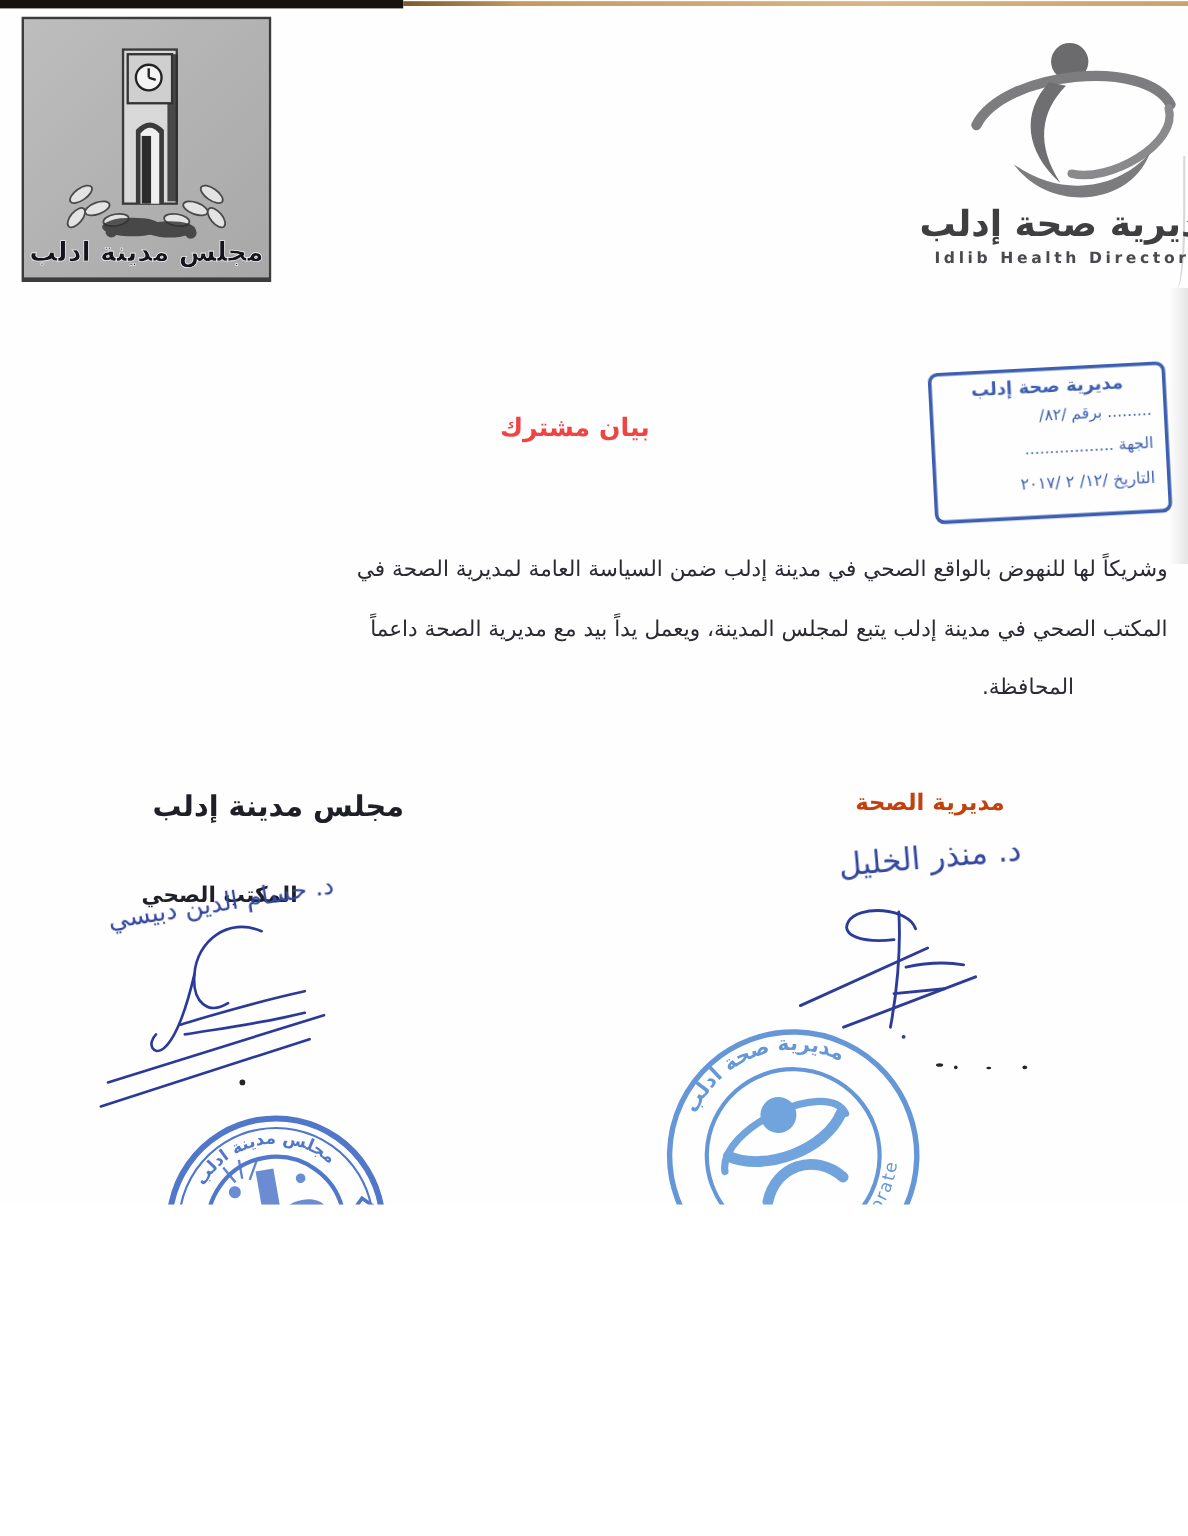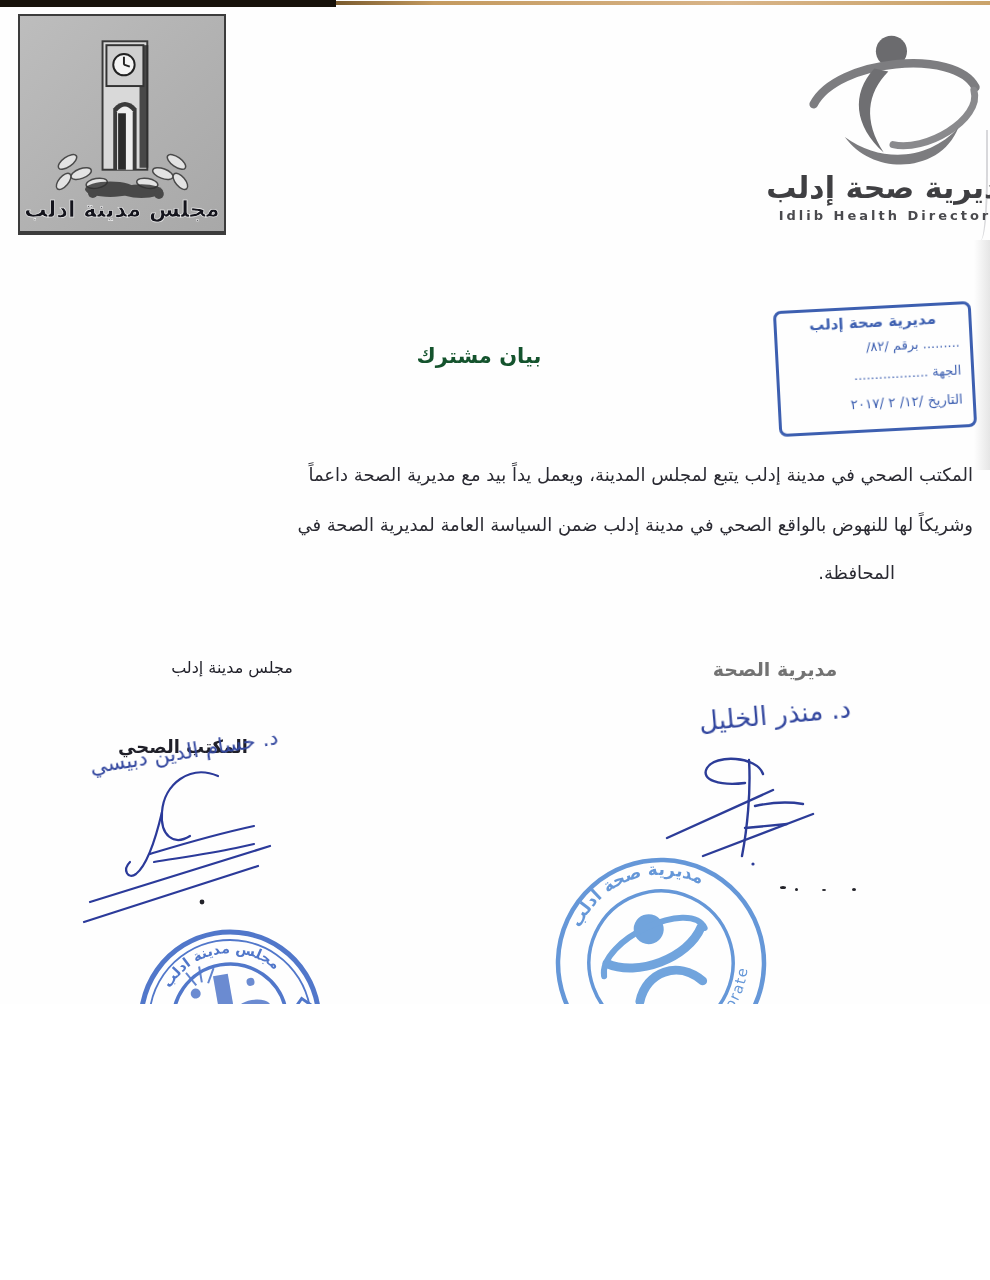--- a/index.html
+++ b/index.html
@@ -32,21 +32,21 @@
   .logo-health .figure{margin-left:42px;width:190px;height:140px;}
   .logo-health .ar{direction:rtl;text-align:right;width:264px;font-size:30px;font-weight:bold;
     color:#3f3f42;letter-spacing:0;line-height:36px;margin-top:-2px;}
   .logo-health .en{width:250px;margin-left:4px;text-align:center;font-size:13px;color:#4a4a4e;
     letter-spacing:3px;font-weight:bold;margin-top:2px;white-space:nowrap;}
 
   
   .bismillah{position:absolute;left:0;right:20px;top:284px;text-align:center;
     font-size:20px;font-weight:bold;color:#1f1f28;}
   .doc-title{position:absolute;left:0;right:32px;top:344px;text-align:center;
-    font-size:21px;font-weight:bold;color:#14532d;}
+    font-size:21px;font-weight:bold;color:#ef4444;}
 
   
   .reg-stamp{position:absolute;left:776px;top:306px;width:198px;height:126px;
     border:3px solid #2d52aa;border-radius:8px;transform:rotate(-3deg);
     direction:rtl;color:#2d52aa;padding:4px 10px 0 10px;box-sizing:border-box;
     filter:blur(0.2px);opacity:0.92;}
   .reg-stamp .l1{text-align:center;font-size:15px;font-weight:bold;margin-bottom:2px;}
   .reg-stamp .l2,.reg-stamp .l3,.reg-stamp .l4{font-size:13px;line-height:28px;white-space:nowrap;}
   .reg-stamp .l4{font-size:13.5px;}
 
@@ -54,23 +54,23 @@
   .body-par{position:absolute;left:133px;top:450px;width:840px;direction:rtl;
     font-size:18px;color:#2a2a32;}
   .body-par .line{line-height:50px;text-align:justify;text-align-last:justify;white-space:nowrap;
     display:flex;justify-content:space-between;}
   .body-par .line span{flex:0 0 auto;}
   .body-par .last{line-height:46px;text-align:right;padding-left:0;padding-right:78px;
     display:block;white-space:nowrap;}
 
   
   .sig-org-right{position:absolute;left:655px;top:658px;width:240px;text-align:center;
-    font-size:19px;font-weight:bold;color:#737373;}
+    font-size:19px;font-weight:bold;color:#c2410c;}
   .sig-org-left1{position:absolute;left:118px;top:658px;width:228px;text-align:center;
-    font-size:16px;font-weight:normal;color:#1f1f28;}
+    font-size:24px;font-weight:bold;color:#1f1f28;}
   .sig-org-left2{position:absolute;left:118px;top:736px;width:228px;
     font-size:18px;font-weight:bold;color:#1f1f28;}
   .hand{color:#33479f;direction:rtl;filter:blur(0.3px);}
   .sig-name-right{position:absolute;left:625px;top:700px;width:300px;text-align:center;
     font-size:26px;transform:rotate(-5deg);}
   .sig-name-left{position:absolute;left:48px;top:740px;width:272px;text-align:center;
     font-size:21px;transform:rotate(-9deg);}
   .scribble{position:absolute;}
 
   
@@ -143,24 +143,24 @@
 
   <div class="reg-stamp">
     <div class="l1">مديرية صحة إدلب</div>
     <div class="l2">......... برقم /٨٢/</div>
     <div class="l3">الجهة ..................</div>
     <div class="l4">التاريخ /١٢/ ٢ /٢٠١٧</div>
   </div>
 
   <div class="body-par">
     <div class="line">
-        <span>المكتب الصحي في مدينة إدلب يتبع لمجلس المدينة، ويعمل يداً بيد مع مديرية الصحة داعماً</span>
+        <span>وشريكاً لها للنهوض بالواقع الصحي في مدينة إدلب ضمن السياسة العامة لمديرية الصحة في</span>
       </div>
     <div class="line">
-        <span>وشريكاً لها للنهوض بالواقع الصحي في مدينة إدلب ضمن السياسة العامة لمديرية الصحة في</span>
+        <span>المكتب الصحي في مدينة إدلب يتبع لمجلس المدينة، ويعمل يداً بيد مع مديرية الصحة داعماً</span>
       </div>
     <div class="last">المحافظة.</div>
   </div>
 
   <div class="sig-org-right">مديرية الصحة</div>
   <div class="sig-org-left1">مجلس مدينة إدلب</div>
   <div class="sig-org-left2">المكتب الصحي</div>
 
   <div class="hand sig-name-right">د. منذر الخليل</div>
   <div class="hand sig-name-left">د. حسام الدين دبيسي</div>

